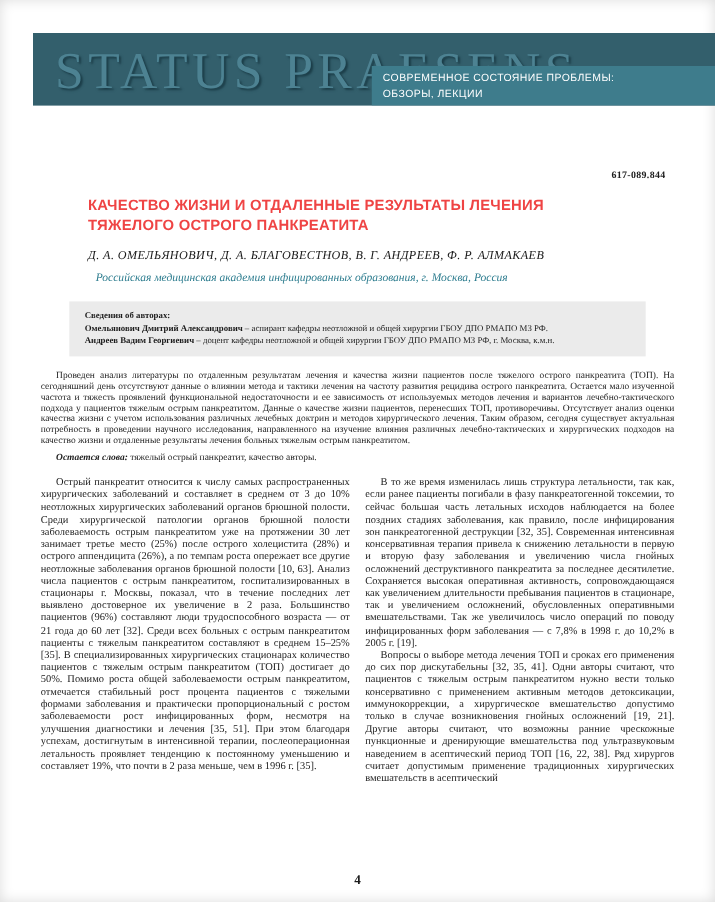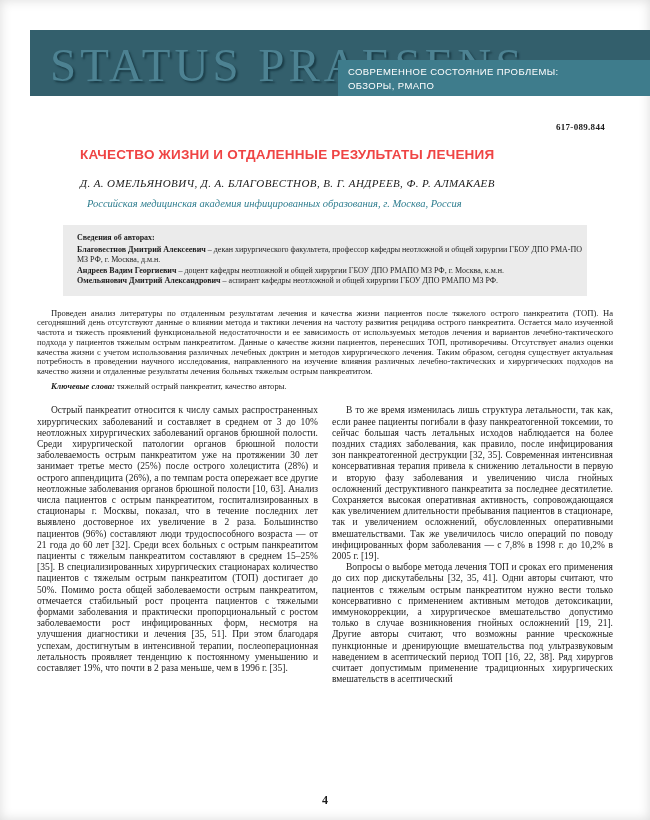--- a/index.html
+++ b/index.html
@@ -44,21 +44,21 @@
     font-weight: normal;
     font-size: 9.5px;
     letter-spacing: 0.4px;
     line-height: 1.45;
     padding: 5px 10px 0 10px;
     box-sizing: border-box;
     margin-top: 28px;
   }
 
   
-  .content { padding: 122px 37px 0 37px; }
+  .content { padding: 122px 37px 0 37px; margin-top: 32px; }
 
   .udc {
     text-align: right;
     font-weight: bold;
     font-size: 9px;
     padding-right: 8px;
     letter-spacing: 0.3px;
   }
 
   .title {
@@ -139,53 +139,51 @@
 </style>
 </head>
 <body>
 
 <div class="page">
 
   <div class="header-band">
     <div class="journal-name">STATUS PRAESENS</div>
     <div class="section-label">
       <span>СОВРЕМЕННОЕ СОСТОЯНИЕ ПРОБЛЕМЫ:</span><br>
-      <span>ОБЗОРЫ, РМАПО</span>
+      <span>ОБЗОРЫ, ЛЕКЦИИ</span>
     </div>
   </div>
 
   <div class="content">
 
     <div class="udc">617-089.844</div>
 
     <h1 class="title">
       <span>КАЧЕСТВО ЖИЗНИ И ОТДАЛЕННЫЕ РЕЗУЛЬТАТЫ ЛЕЧЕНИЯ</span><br>
+      <span>ТЯЖЕЛОГО ОСТРОГО ПАНКРЕАТИТА</span>
     </h1>
 
     <div class="authors">Д. А. ОМЕЛЬЯНОВИЧ, Д. А. БЛАГОВЕСТНОВ, В. Г. АНДРЕЕВ, Ф. Р. АЛМАКАЕВ</div>
 
     <div class="affiliation">Российская медицинская академия инфицированных образования, г. Москва, Россия</div>
 
     <div class="authors-box">
       <div class="box-heading">Сведения об авторах:</div>
       <div class="entry">
-        <span class="name">Благовестнов Дмитрий Алексеевич</span><span class="desc"> – декан хирургического факультета, профессор кафедры неотложной и общей хирургии ГБОУ ДПО РМА-ПО МЗ РФ, г. Москва, д.м.н.</span>
+        <span class="name">Омельянович Дмитрий Александрович</span><span class="desc"> – аспирант кафедры неотложной и общей хирургии ГБОУ ДПО РМАПО МЗ РФ.</span>
       </div>
       <div class="entry">
         <span class="name">Андреев Вадим Георгиевич</span><span class="desc"> – доцент кафедры неотложной и общей хирургии ГБОУ ДПО РМАПО МЗ РФ, г. Москва, к.м.н.</span>
-      </div>
-      <div class="entry">
-        <span class="name">Омельянович Дмитрий Александрович</span><span class="desc"> – аспирант кафедры неотложной и общей хирургии ГБОУ ДПО РМАПО МЗ РФ.</span>
       </div>
     </div>
 
     <div class="abstract">Проведен анализ литературы по отдаленным результатам лечения и качества жизни пациентов после тяжелого острого панкреатита (ТОП). На сегодняшний день отсутствуют данные о влиянии метода и тактики лечения на частоту развития рецидива острого панкреатита. Остается мало изученной частота и тяжесть проявлений функциональной недостаточности и ее зависимость от используемых методов лечения и вариантов лечебно-тактического подхода у пациентов тяжелым острым панкреатитом. Данные о качестве жизни пациентов, перенесших ТОП, противоречивы. Отсутствует анализ оценки качества жизни с учетом использования различных лечебных доктрин и методов хирургического лечения. Таким образом, сегодня существует актуальная потребность в проведении научного исследования, направленного на изучение влияния различных лечебно-тактических и хирургических подходов на качество жизни и отдаленные результаты лечения больных тяжелым острым панкреатитом.</div>
 
     <div class="keywords">
-      <span class="kw-label">Ключевые слова:</span><span class="kw-text"> тяжелый острый панкреатит, качество авторы.</span>
+      <span class="kw-label">Остается слова:</span><span class="kw-text"> тяжелый острый панкреатит, качество авторы.</span>
     </div>
 
     <div class="columns">
       <div class="col">
         <p>Острый панкреатит относится к числу самых распространенных хирургических заболеваний и составляет в среднем от 3 до 10% неотложных хирургических заболеваний органов брюшной полости. Среди хирургической патологии органов брюшной полости заболеваемость острым панкреатитом уже на протяжении 30 лет занимает третье место (25%) после острого холецистита (28%) и острого аппендицита (26%), а по темпам роста опережает все другие неотложные заболевания органов брюшной полости [10, 63]. Анализ числа пациентов с острым панкреатитом, госпитализированных в стационары г. Москвы, показал, что в течение последних лет выявлено достоверное их увеличение в 2 раза. Большинство пациентов (96%) составляют люди трудоспособного возраста — от 21 года до 60 лет [32]. Среди всех больных с острым панкреатитом пациенты с тяжелым панкреатитом составляют в среднем 15–25% [35]. В специализированных хирургических стационарах количество пациентов с тяжелым острым панкреатитом (ТОП) достигает до 50%. Помимо роста общей заболеваемости острым панкреатитом, отмечается стабильный рост процента пациентов с тяжелыми формами заболевания и практически пропорциональный с ростом заболеваемости рост инфицированных форм, несмотря на улучшения диагностики и лечения [35, 51]. При этом благодаря успехам, достигнутым в интенсивной терапии, послеоперационная летальность проявляет тенденцию к постоянному уменьшению и составляет 19%, что почти в 2 раза меньше, чем в 1996 г. [35].</p>
       </div>
       <div class="col">
         <p>В то же время изменилась лишь структура летальности, так как, если ранее пациенты погибали в фазу панкреатогенной токсемии, то сейчас большая часть летальных исходов наблюдается на более поздних стадиях заболевания, как правило, после инфицирования зон панкреатогенной деструкции [32, 35]. Современная интенсивная консервативная терапия привела к снижению летальности в первую и вторую фазу заболевания и увеличению числа гнойных осложнений деструктивного панкреатита за последнее десятилетие. Сохраняется высокая оперативная активность, сопровождающаяся как увеличением длительности пребывания пациентов в стационаре, так и увеличением осложнений, обусловленных оперативными вмешательствами. Так же увеличилось число операций по поводу инфицированных форм заболевания — с 7,8% в 1998 г. до 10,2% в 2005 г. [19].</p>
         <p>Вопросы о выборе метода лечения ТОП и сроках его применения до сих пор дискутабельны [32, 35, 41]. Одни авторы считают, что пациентов с тяжелым острым панкреатитом нужно вести только консервативно с применением активным методов детоксикации, иммунокоррекции, а хирургическое вмешательство допустимо только в случае возникновения гнойных осложнений [19, 21]. Другие авторы считают, что возможны ранние чрескожные пункционные и дренирующие вмешательства под ультразвуковым наведением в асептический период ТОП [16, 22, 38]. Ряд хирургов считает допустимым применение традиционных хирургических вмешательств в асептический</p>
       </div>

